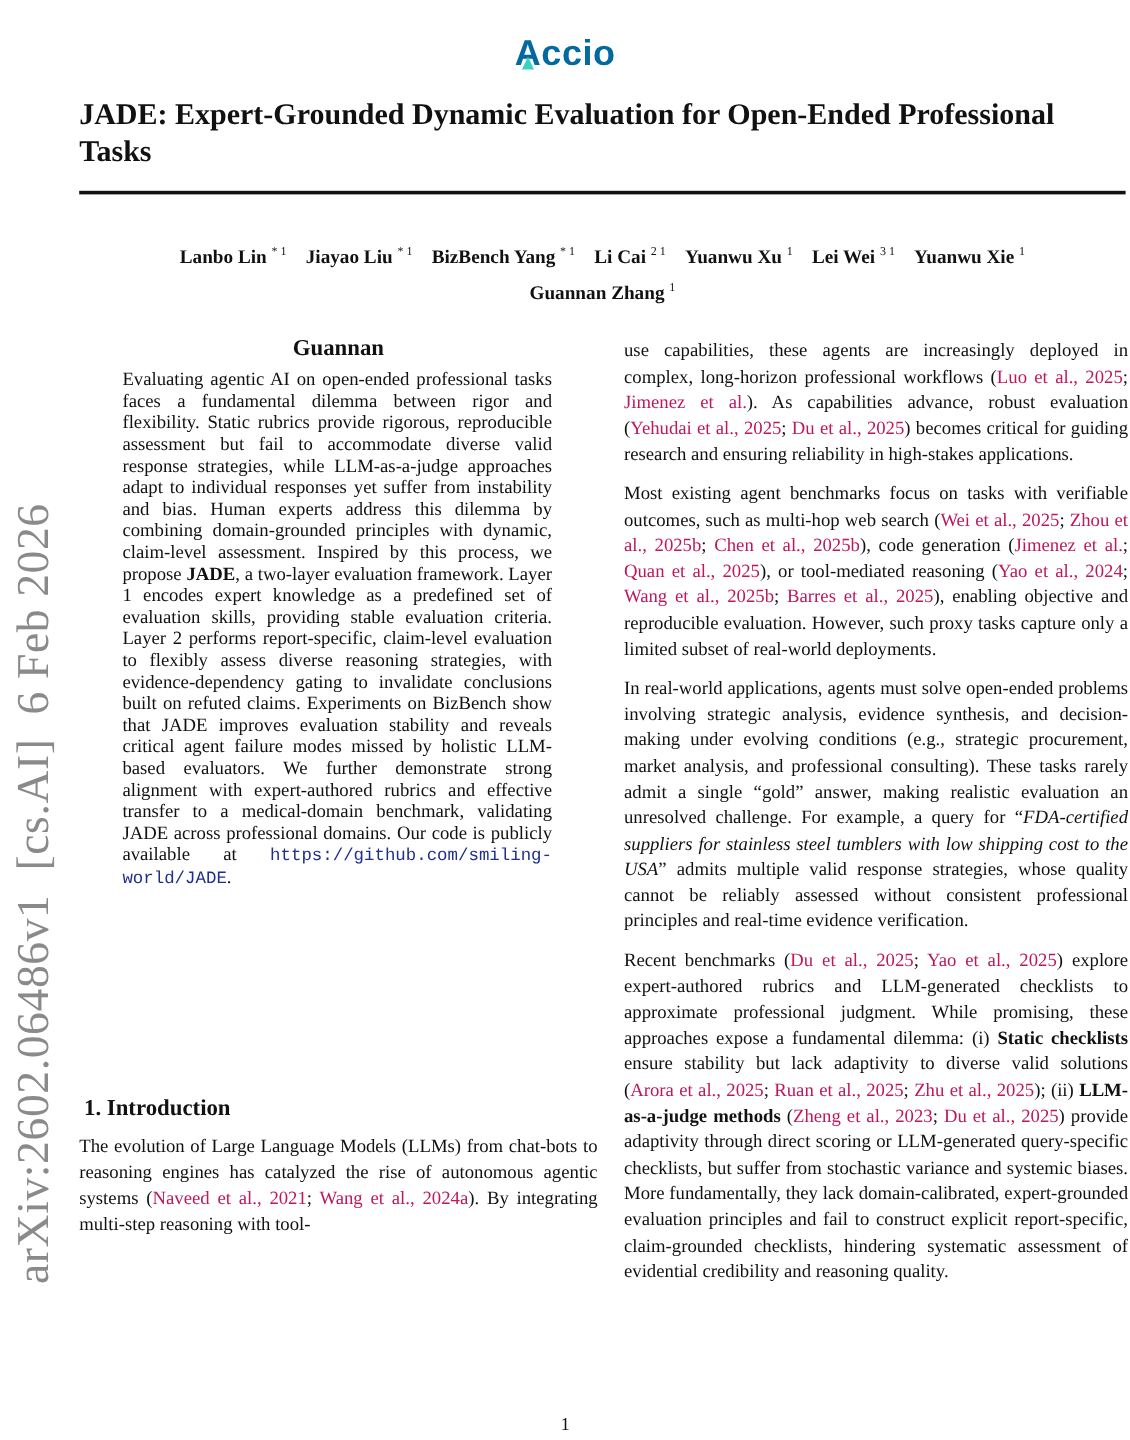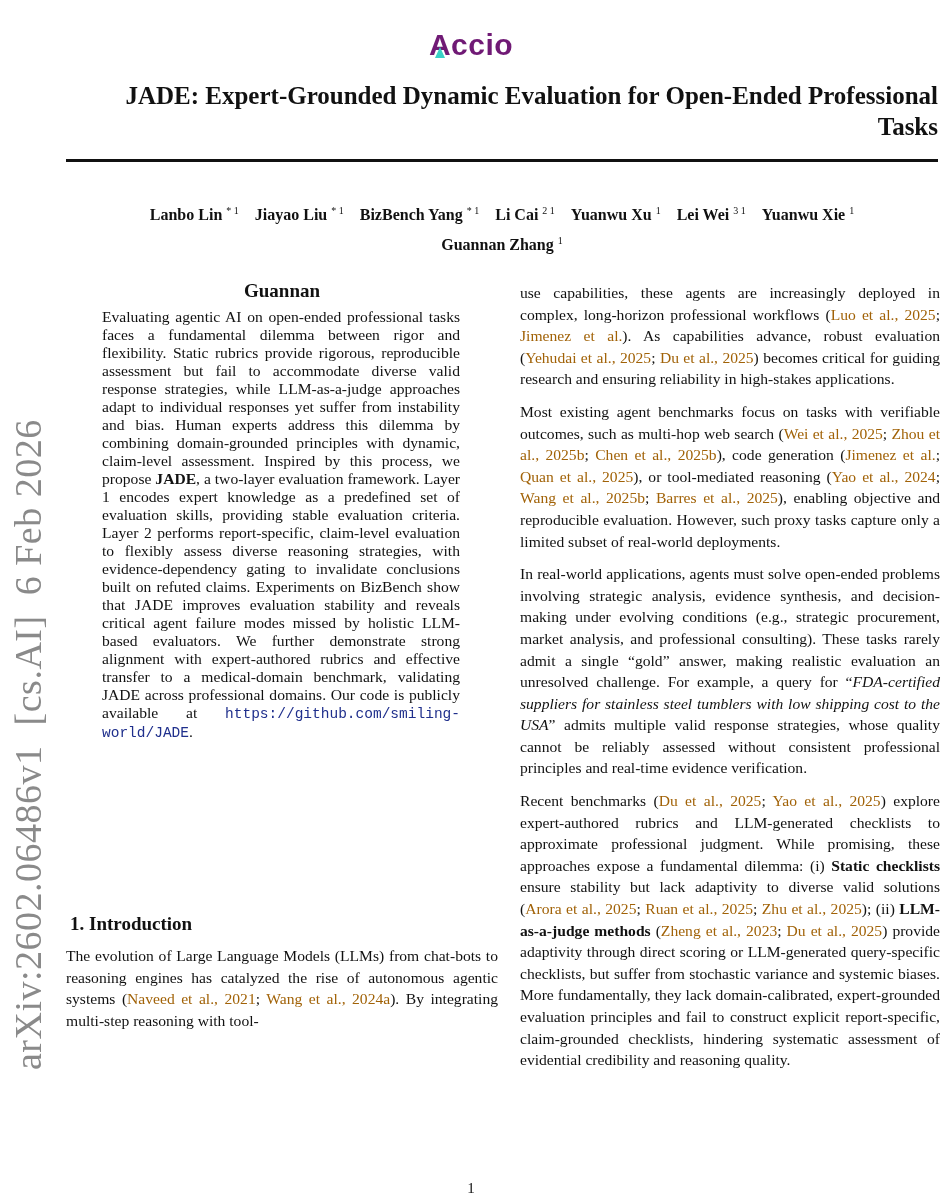--- a/index.html
+++ b/index.html
@@ -3,30 +3,30 @@
 <meta charset="utf-8">
 <style>
   html, body { margin: 0; padding: 0; background: #ffffff; }
   body {
     width: 942px; height: 1200px; position: relative; overflow: hidden;
     font-family: "Liberation Serif", "DejaVu Serif", serif; color: #111;
   }
   .logo {
     position: absolute; top: 28px; left: 0; width: 942px; text-align: center;
     font-family: "Liberation Sans", "DejaVu Sans", sans-serif;
-    font-weight: 700; font-size: 30px; letter-spacing: 0.5px; color: #701a75;
+    font-weight: 700; font-size: 30px; letter-spacing: 0.5px; color: #0369a1;
   }
   .logo .logo-a { position: relative; display: inline-block; }
   .logo .logo-a::after {
     content: ""; position: absolute; left: 50%; bottom: 4px; transform: translateX(-50%);
     width: 0; height: 0; border-left: 5px solid transparent; border-right: 5px solid transparent;
     border-bottom: 11px solid #3ad1c6;
   }
   .title {
-    position: absolute; top: 80px; left: 66px; width: 872px; text-align: right;
+    position: absolute; top: 80px; left: 66px; width: 872px; text-align: left;
     font-weight: 700; font-size: 25px; line-height: 31px; color: #111;
   }
   .rule {
     position: absolute; top: 159px; left: 66px; width: 872px; height: 3px; background: #111;
   }
   .authors {
     position: absolute; top: 198px; left: 66px; width: 872px; text-align: center;
     font-weight: 700; font-size: 16px; line-height: 25px;
   }
   .authors .author { margin: 0 6px; white-space: nowrap; }
@@ -41,21 +41,21 @@
   .abstract-heading {
     text-align: center; font-weight: 700; font-size: 19px; margin: 0 0 6px 0; padding-left: 0;
   }
   .abstract-body {
     margin: 0 0 0 36px; width: 358px; font-size: 15.6px; line-height: 18px; text-align: justify;
   }
   p { margin: 0; }
   .body-text { font-size: 15.6px; line-height: 21.6px; text-align: justify; }
   .section-heading { font-weight: 700; font-size: 19px; margin: 0 0 10px 4px; }
   .intro { position: absolute; top: 633px; left: 0; width: 432px; }
-  .cite { color: #a16207; }
+  .cite { color: #be185d; }
   .mono { font-family: "Liberation Mono", "DejaVu Sans Mono", monospace; color: #1f2f8c; font-size: 14.5px; }
   .para-gap { height: 11px; }
   .page-number {
     position: absolute; top: 1180px; left: 0; width: 942px; text-align: center; font-size: 15px;
   }
 </style>
 </head>
 <body>
 
 <div class="logo"><span class="logo-a">A</span><span>ccio</span></div>

